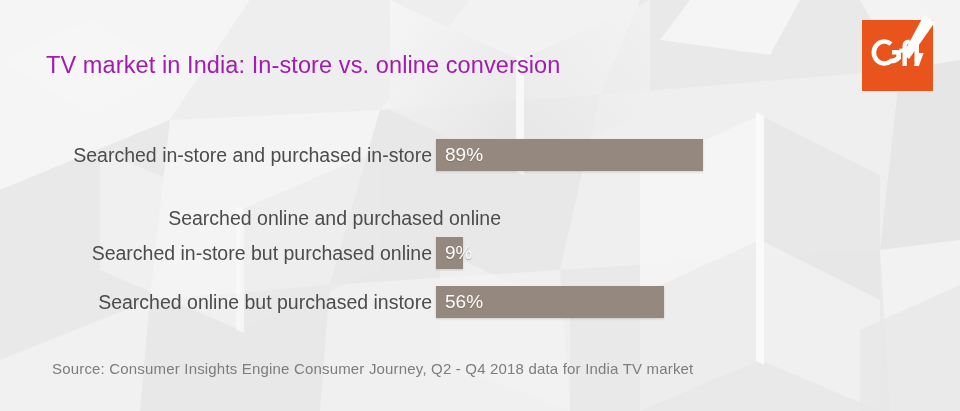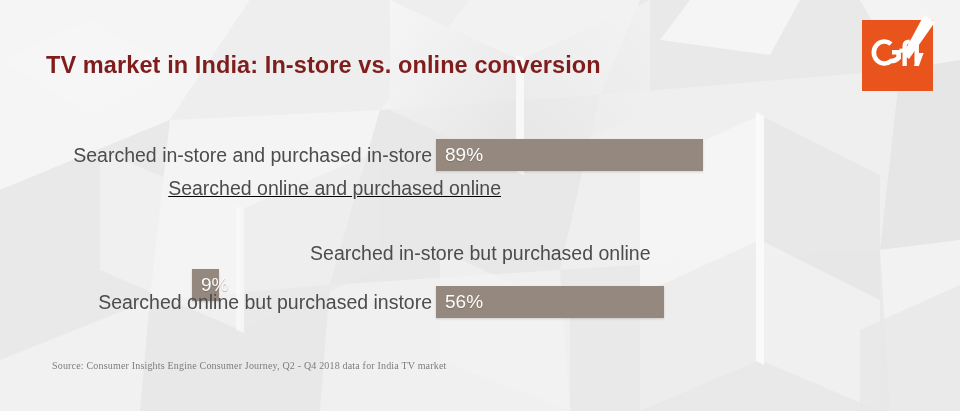--- a/index.html
+++ b/index.html
@@ -36,22 +36,22 @@
     height: 80px;
   }
   #logo svg { display: block; }
 
   
   #title {
     position: absolute;
     left: 46px;
     top: 52px;
     font-size: 23.5px;
-    font-weight: 700;
-    color: #7f1d1d;
+    font-weight: 400;
+    color: #a21caf;
     letter-spacing: 0.1px;
     white-space: nowrap;
   }
 
   
   #chart {
     position: absolute;
     left: 0;
     top: 133px;
     width: 960px;
@@ -60,22 +60,22 @@
 
   .row {
     position: absolute;
     left: 0;
     width: 804px;
     height: 32px;
     display: flex;
     align-items: center;
   }
   .row.r0 { top: 6px; }
-  .row.r1 { top: 39px; text-decoration: underline; }
-  .row.r2 { top: 104px; flex-direction: column; }
+  .row.r1 { top: 69px; }
+  .row.r2 { top: 104px; }
   .row.r3 { top: 153px; justify-content: center; }
 
   .cat-label {
     width: 505px;
     text-align: right;
     font-size: 19.5px;
     color: #4c4c4c;
     white-space: nowrap;
     line-height: 32px;
     padding-right: 4px;
@@ -109,25 +109,24 @@
     color: #fdfcfb;
     white-space: nowrap;
     text-shadow: 0 1px 1px rgba(90,82,74,0.45);
   }
 
   
   #source {
     position: absolute;
     left: 52px;
     top: 360px;
-    font-size: 10px;
+    font-size: 15px;
     color: #7d7d7d;
     letter-spacing: 0.18px;
     white-space: nowrap;
-    font-family: Liberation Serif, serif;
   }
 </style>
 </head>
 <body>
 
 <div id="slide">
 
   <div class="bg-layer">
     <svg viewBox="0 0 960 411" xmlns="http://www.w3.org/2000/svg">
       <defs>

